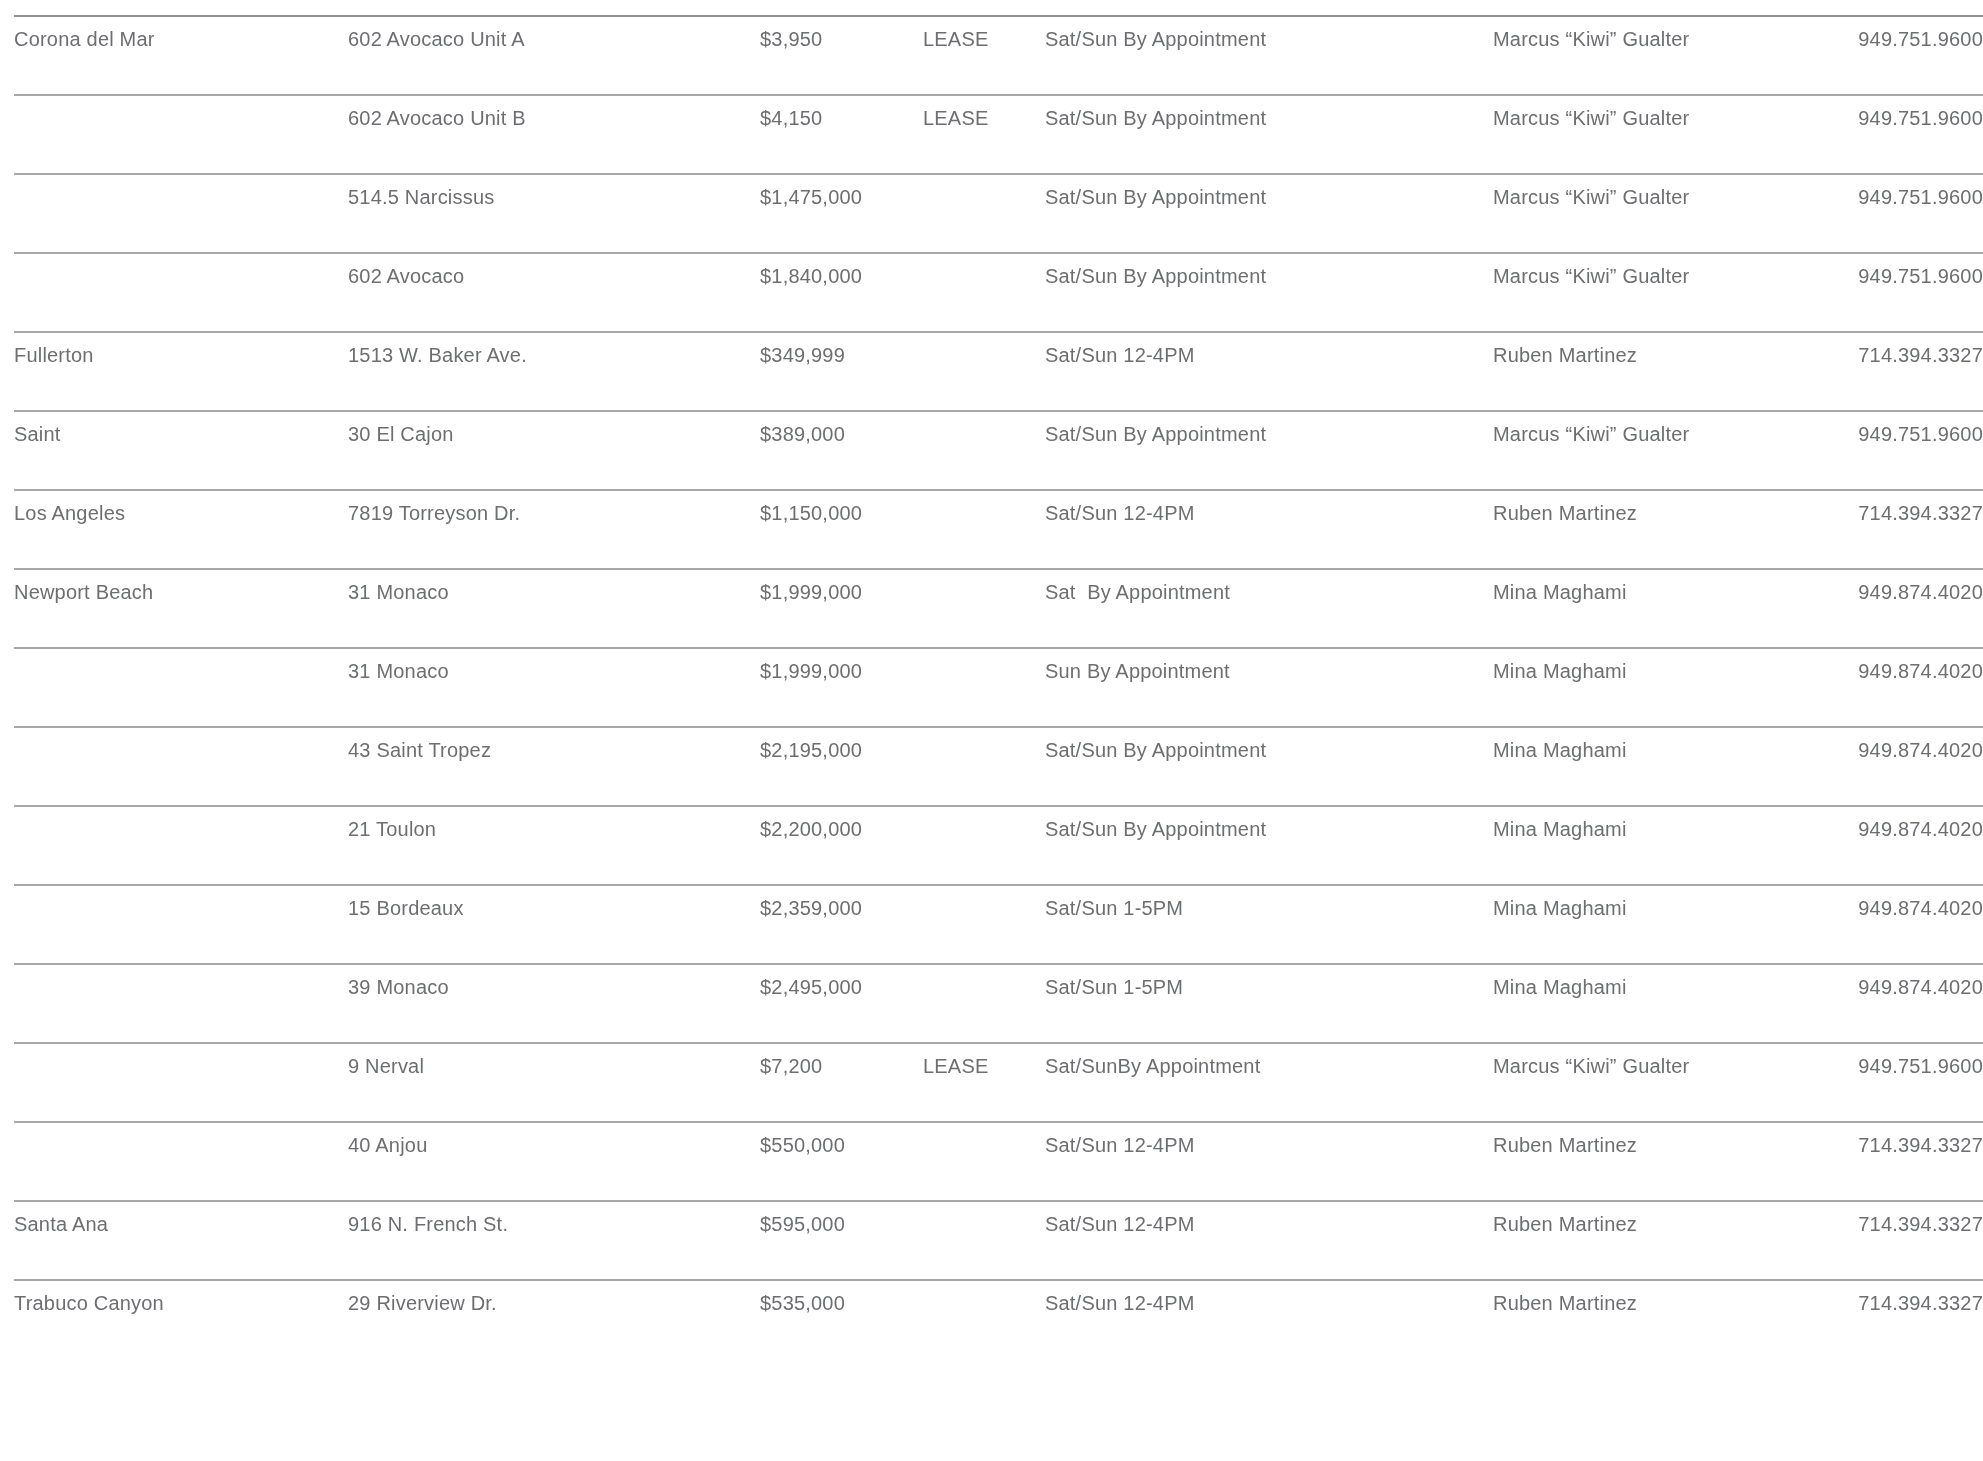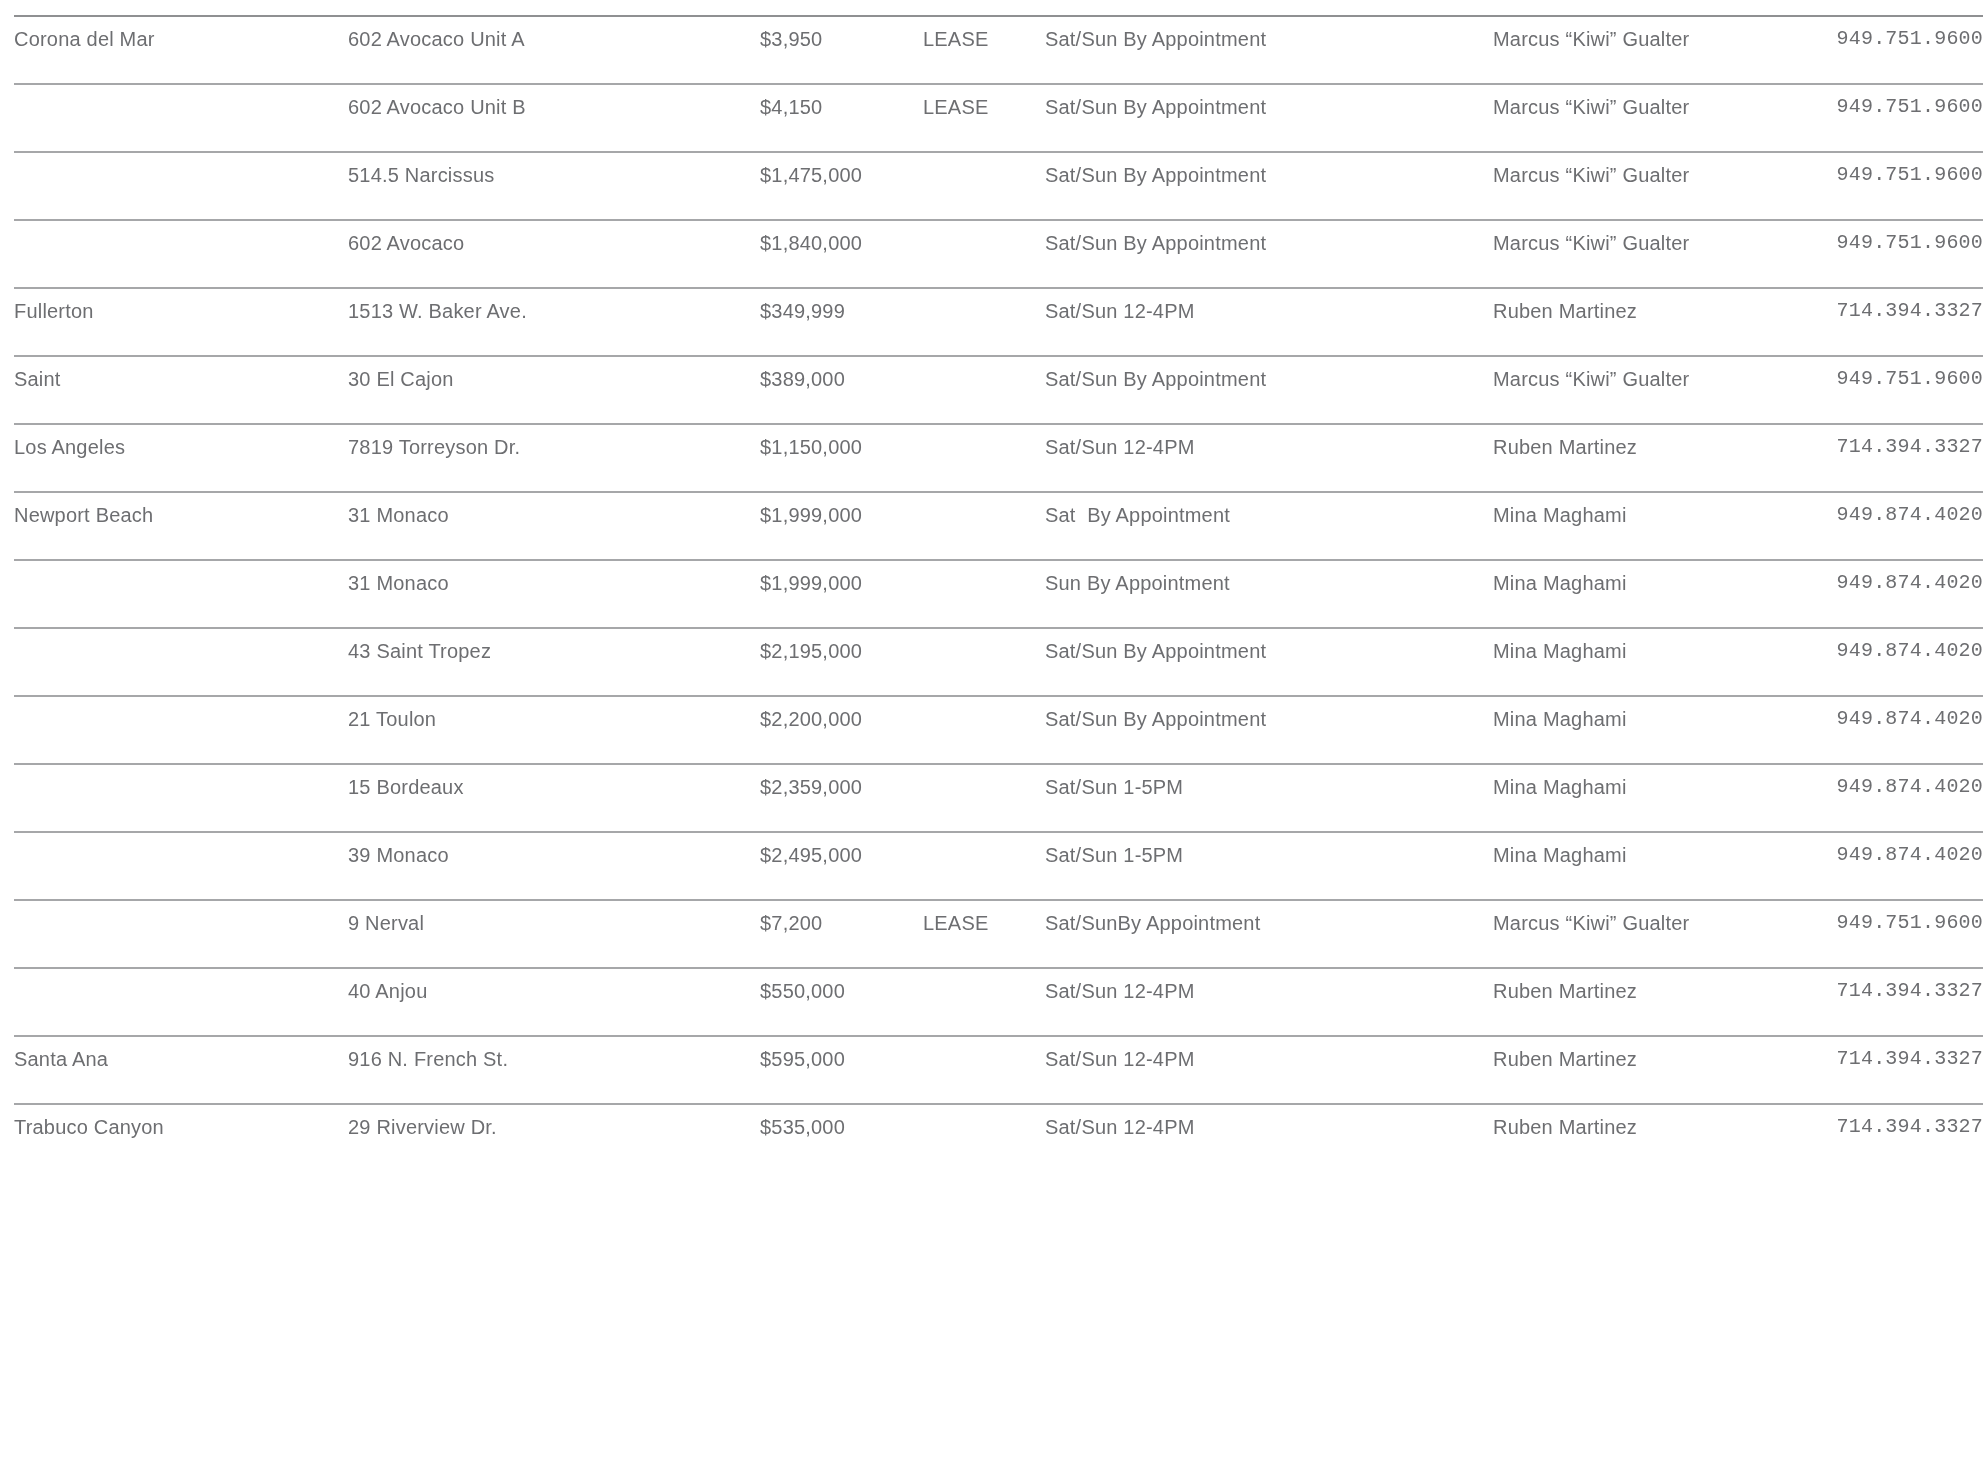--- a/index.html
+++ b/index.html
@@ -13,40 +13,39 @@
     overflow: hidden;
     font-family: "Liberation Sans", "DejaVu Sans", sans-serif;
   }
   table.listing {
     border-collapse: collapse;
     table-layout: fixed;
     margin: 15px 0 0 14px;
     width: 1969px;
   }
   table.listing tr {
-    height: 68px;
+    height: 79px;
     border-top: 2px solid #a6a7a9;
   }
   table.listing tr:first-child {
     border-top: 2px solid #8f9092;
   }
   table.listing td {
     vertical-align: top;
     padding: 9px 0 0 0;
     font-size: 20px;
     line-height: 1.3;
     color: #6d6e71;
     letter-spacing: 0.2px;
     white-space: pre;
     overflow: hidden;
   }
   td.col-phone {
     text-align: right;
     padding-right: 10px;
-    font-family: Liberation Mono, monospace;
   }
   col.c-city   { width: 334px; }
   col.c-addr   { width: 412px; }
   col.c-price  { width: 163px; }
   col.c-lease  { width: 122px; }
   col.c-time   { width: 448px; }
   col.c-agent  { width: 297px; }
   col.c-phone  { width: 193px; }
 </style>
 </head>

